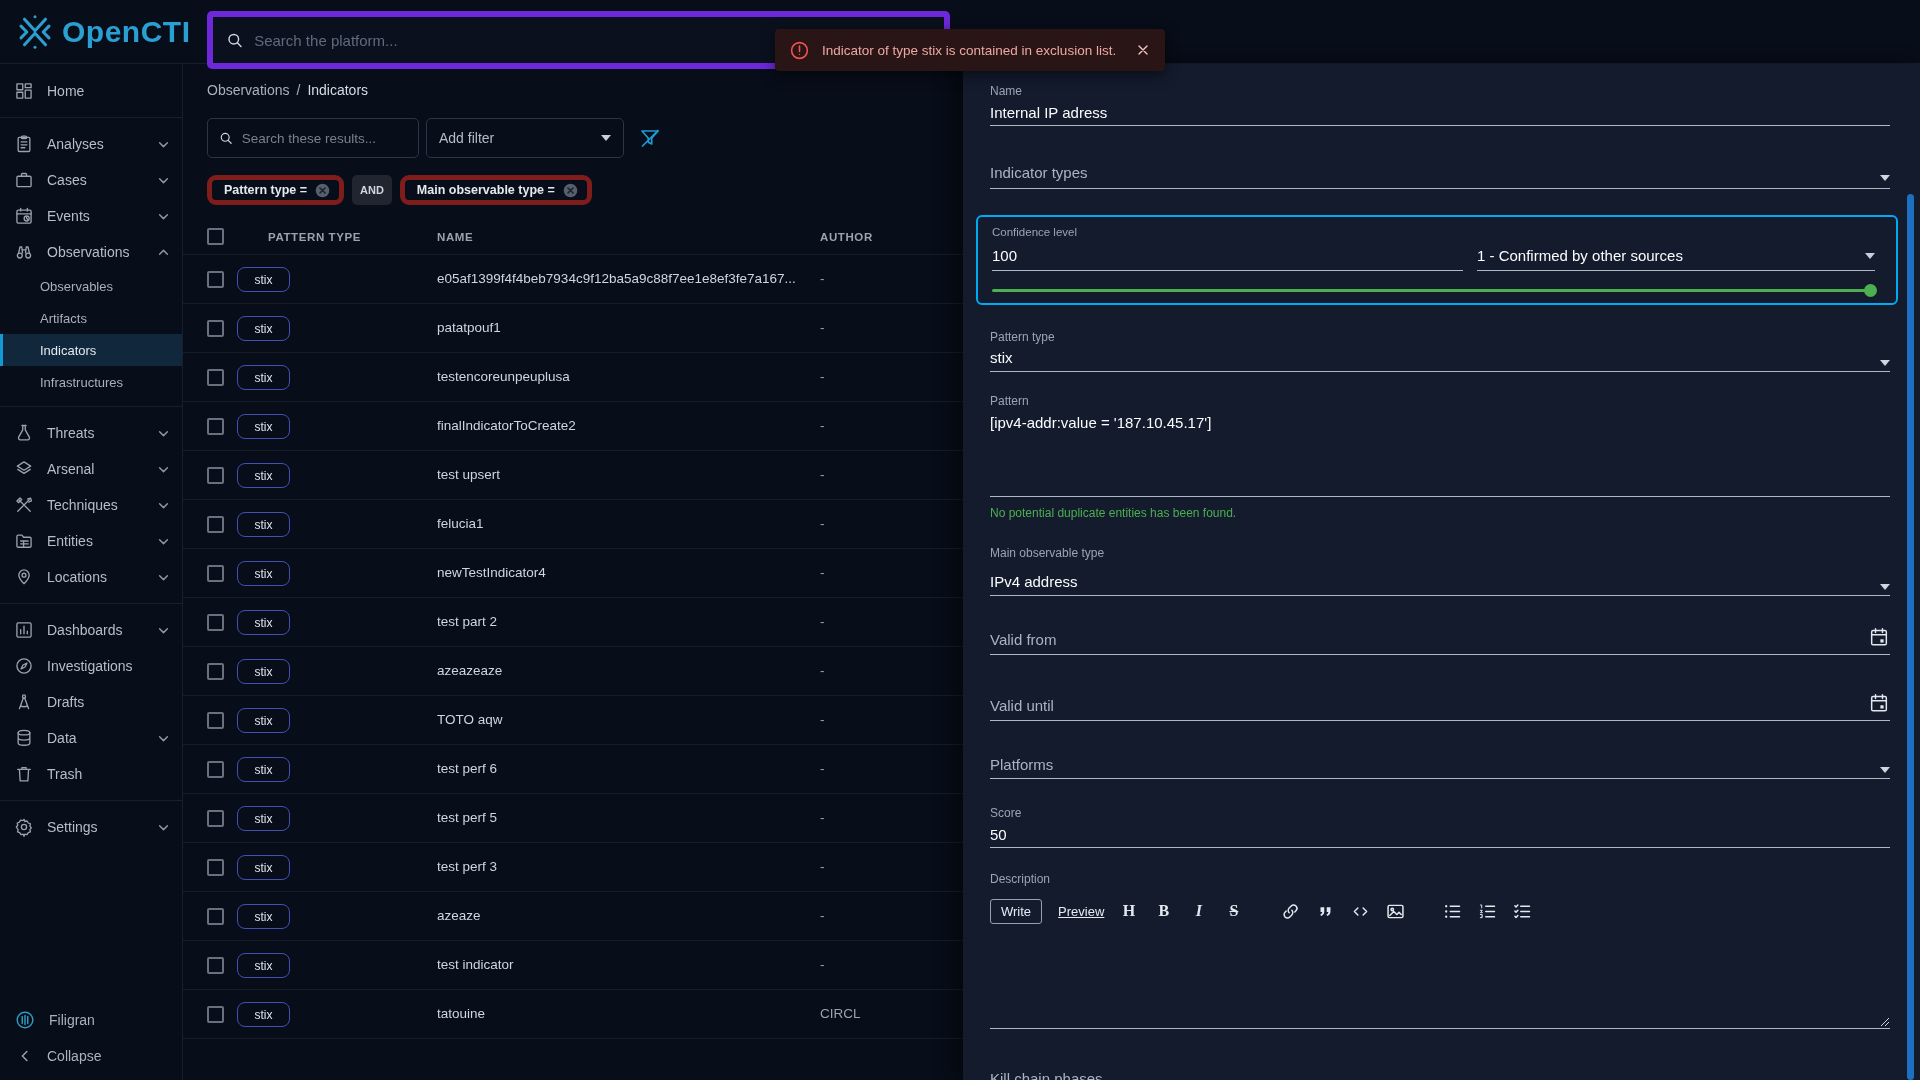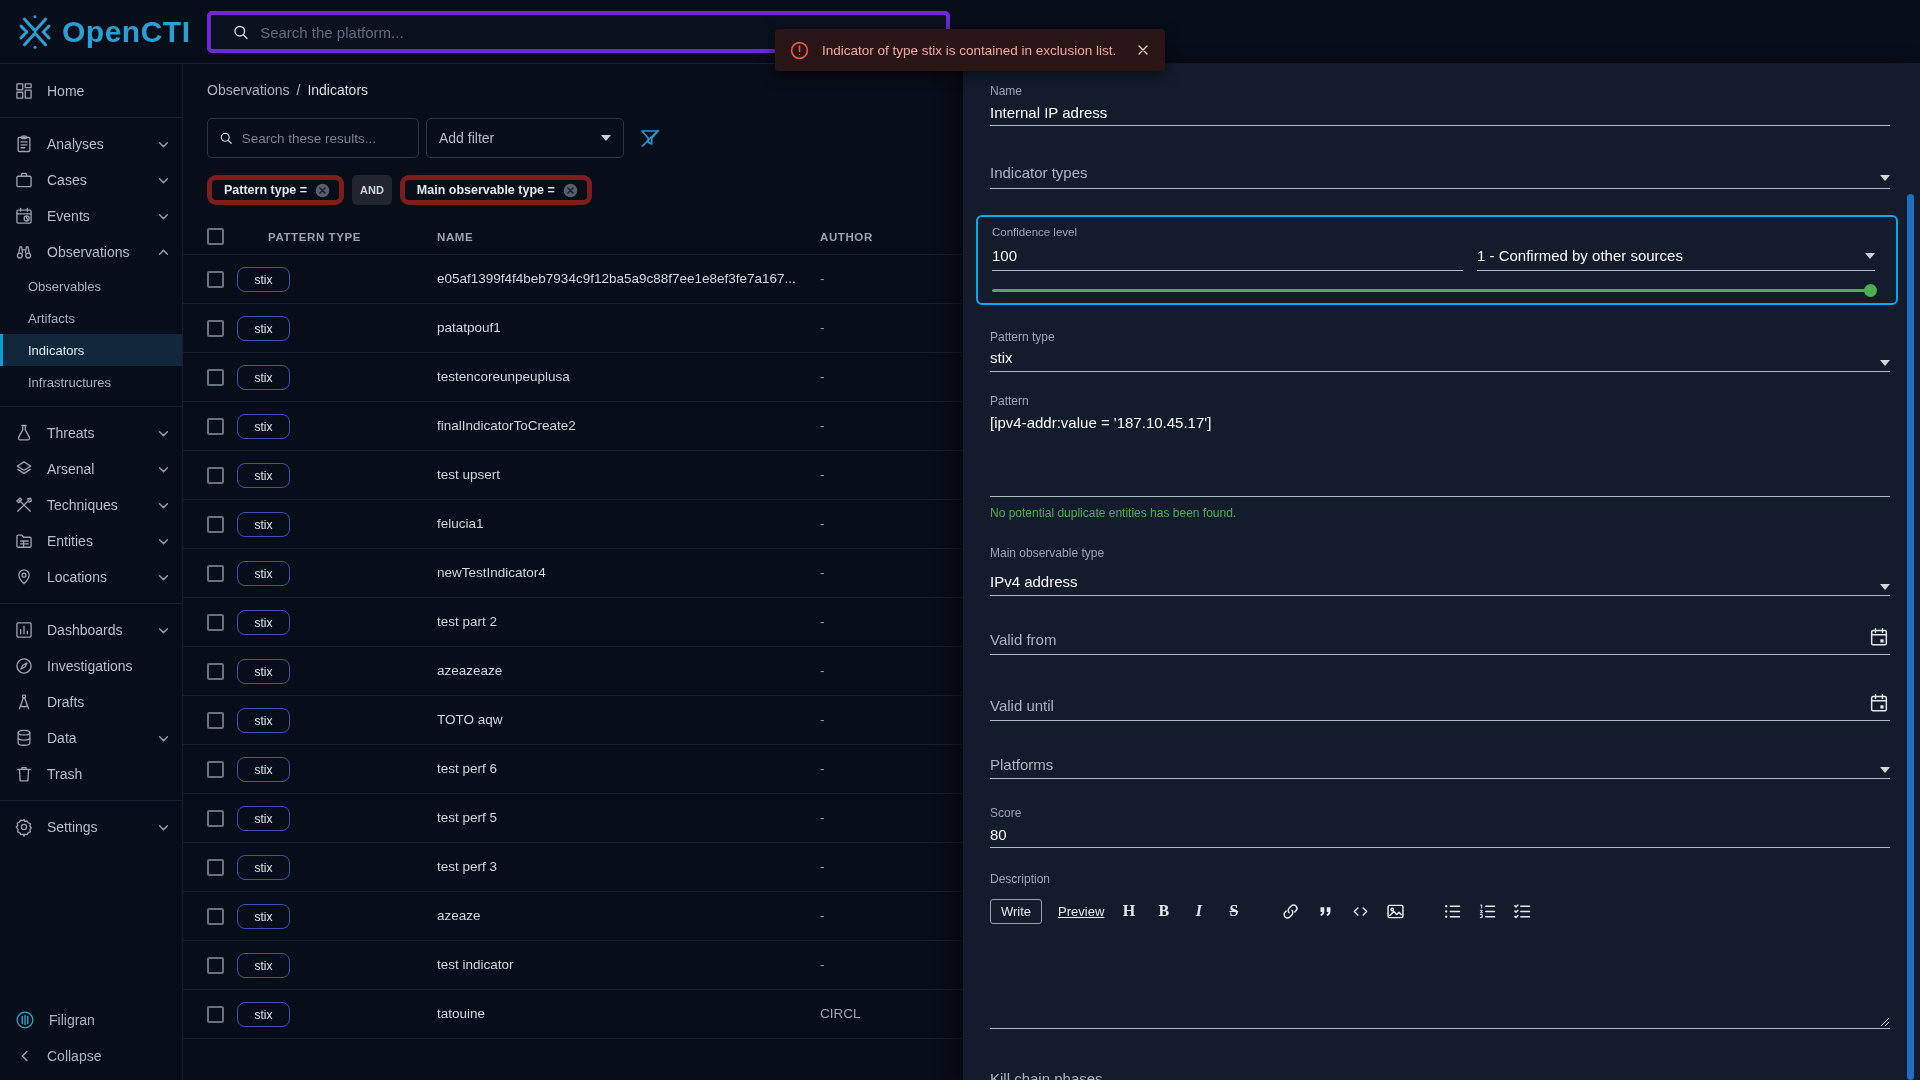--- a/index.html
+++ b/index.html
@@ -6,43 +6,43 @@
   html,body { background:#03060c; }
   body { font-family:"Liberation Sans", sans-serif; }
   .app { position:relative; width:1920px; height:1080px; background:#070d19; overflow:hidden; }
 
   
   .topbar { position:absolute; left:0; top:0; width:1920px; height:64px; background:#070d19;
             border-bottom:1px solid #161e30; z-index:5; }
   .logo { position:absolute; left:14px; top:11px; display:flex; align-items:center; gap:6px; }
   .logo svg { width:42px; height:42px; }
   .logo-text { font-size:30px; font-weight:700; color:#2b9ed2; letter-spacing:0.5px; }
-  .global-search { position:absolute; left:207px; top:11px; width:743px; height:42px;
-                   border:4px solid #6d28d9; border-radius:5px; background:#0a101e;
-                   display:flex; align-items:center; padding:0 20px; gap:10px; }
+  .global-search { position:absolute; left:207px; top:11px; width:743px; height:58px;
+                   border:6px solid #6d28d9; border-radius:5px; background:#0a101e;
+                   display:flex; align-items:center; padding:0 12px; gap:10px; }
   .global-search svg { width:20px; height:20px; color:#cfd6de; }
   .global-search input { background:transparent; border:none; outline:none; color:#cfd6de;
                          font-size:15px; width:100%; font-family:inherit; }
   .global-search input::placeholder { color:#5f6b7a; opacity:1; }
 
   
   .snackbar { position:absolute; left:775px; top:29px; width:390px; height:42px; background:#2a1516;
               border-radius:4px; box-shadow:0 4px 14px rgba(0,0,0,.55); display:flex; align-items:center;
               padding:0 14px; gap:12px; z-index:50; }
   .snackbar .err-ic { width:21px; height:21px; color:#ef5350; flex:0 0 auto; }
   .snack-msg { font-size:13.5px; color:#eca9a2; white-space:nowrap; }
   .snack-close { margin-left:auto; width:16px; height:16px; color:#f2c8c3; cursor:pointer; flex:0 0 auto; }
 
   
   .sidebar { position:absolute; left:0; top:64px; width:183px; height:1016px; background:#070d19;
              border-right:1px solid #161e30; z-index:4; }
   #sidebar-items { padding-top:9px; }
   .nav-item { height:36px; display:flex; align-items:center; padding:0 10px 0 14px; gap:13px;
               cursor:pointer; position:relative; }
-  .nav-item.sub { height:32px; padding-left:28px; }
+  .nav-item.sub { height:32px; padding-left:40px; }
   .nav-icon { width:20px; height:20px; color:#9aa3ad; flex:0 0 auto; display:inline-flex; }
   .nav-icon svg, .nav-chevron svg { width:100%; height:100%; }
   .nav-label { font-size:14px; color:#b6bec8; white-space:nowrap; }
   .nav-item.sub .nav-label { font-size:13px; color:#a8b0ba; }
   .nav-chevron { margin-left:auto; width:17px; height:17px; color:#8f98a3; display:inline-flex; }
   .nav-item.selected { background:#10273c; }
   .nav-item.selected::before { content:""; position:absolute; left:0; top:0; bottom:0; width:3px; background:#1399d6; }
   .nav-item.selected .nav-label { color:#e2e9f0; }
   .nav-divider { height:1px; background:#161e30; margin:8px 0; }
   .sidebar-footer { position:absolute; left:0; bottom:6px; width:100%; }
@@ -655,21 +655,21 @@
     <div class="fld" style="top:692px">
       <div class="sel-row" style="padding-bottom:5px">
         <span class="ghost-label">Platforms</span>
         <span class="dd-arrow"></span>
       </div>
       <div class="u-line"></div>
     </div>
 
     <div class="fld" style="top:742px">
       <div class="fld-label">Score</div>
-      <div class="fld-value">80</div>
+      <div class="fld-value">50</div>
       <div class="u-line" style="margin-top:4px"></div>
     </div>
 
     <div class="fld" style="top:808px">
       <div class="fld-label">Description</div>
     </div>
 
     <div class="md-toolbar">
       <span class="write-btn">Write</span>
       <span class="preview-btn">Preview</span>

